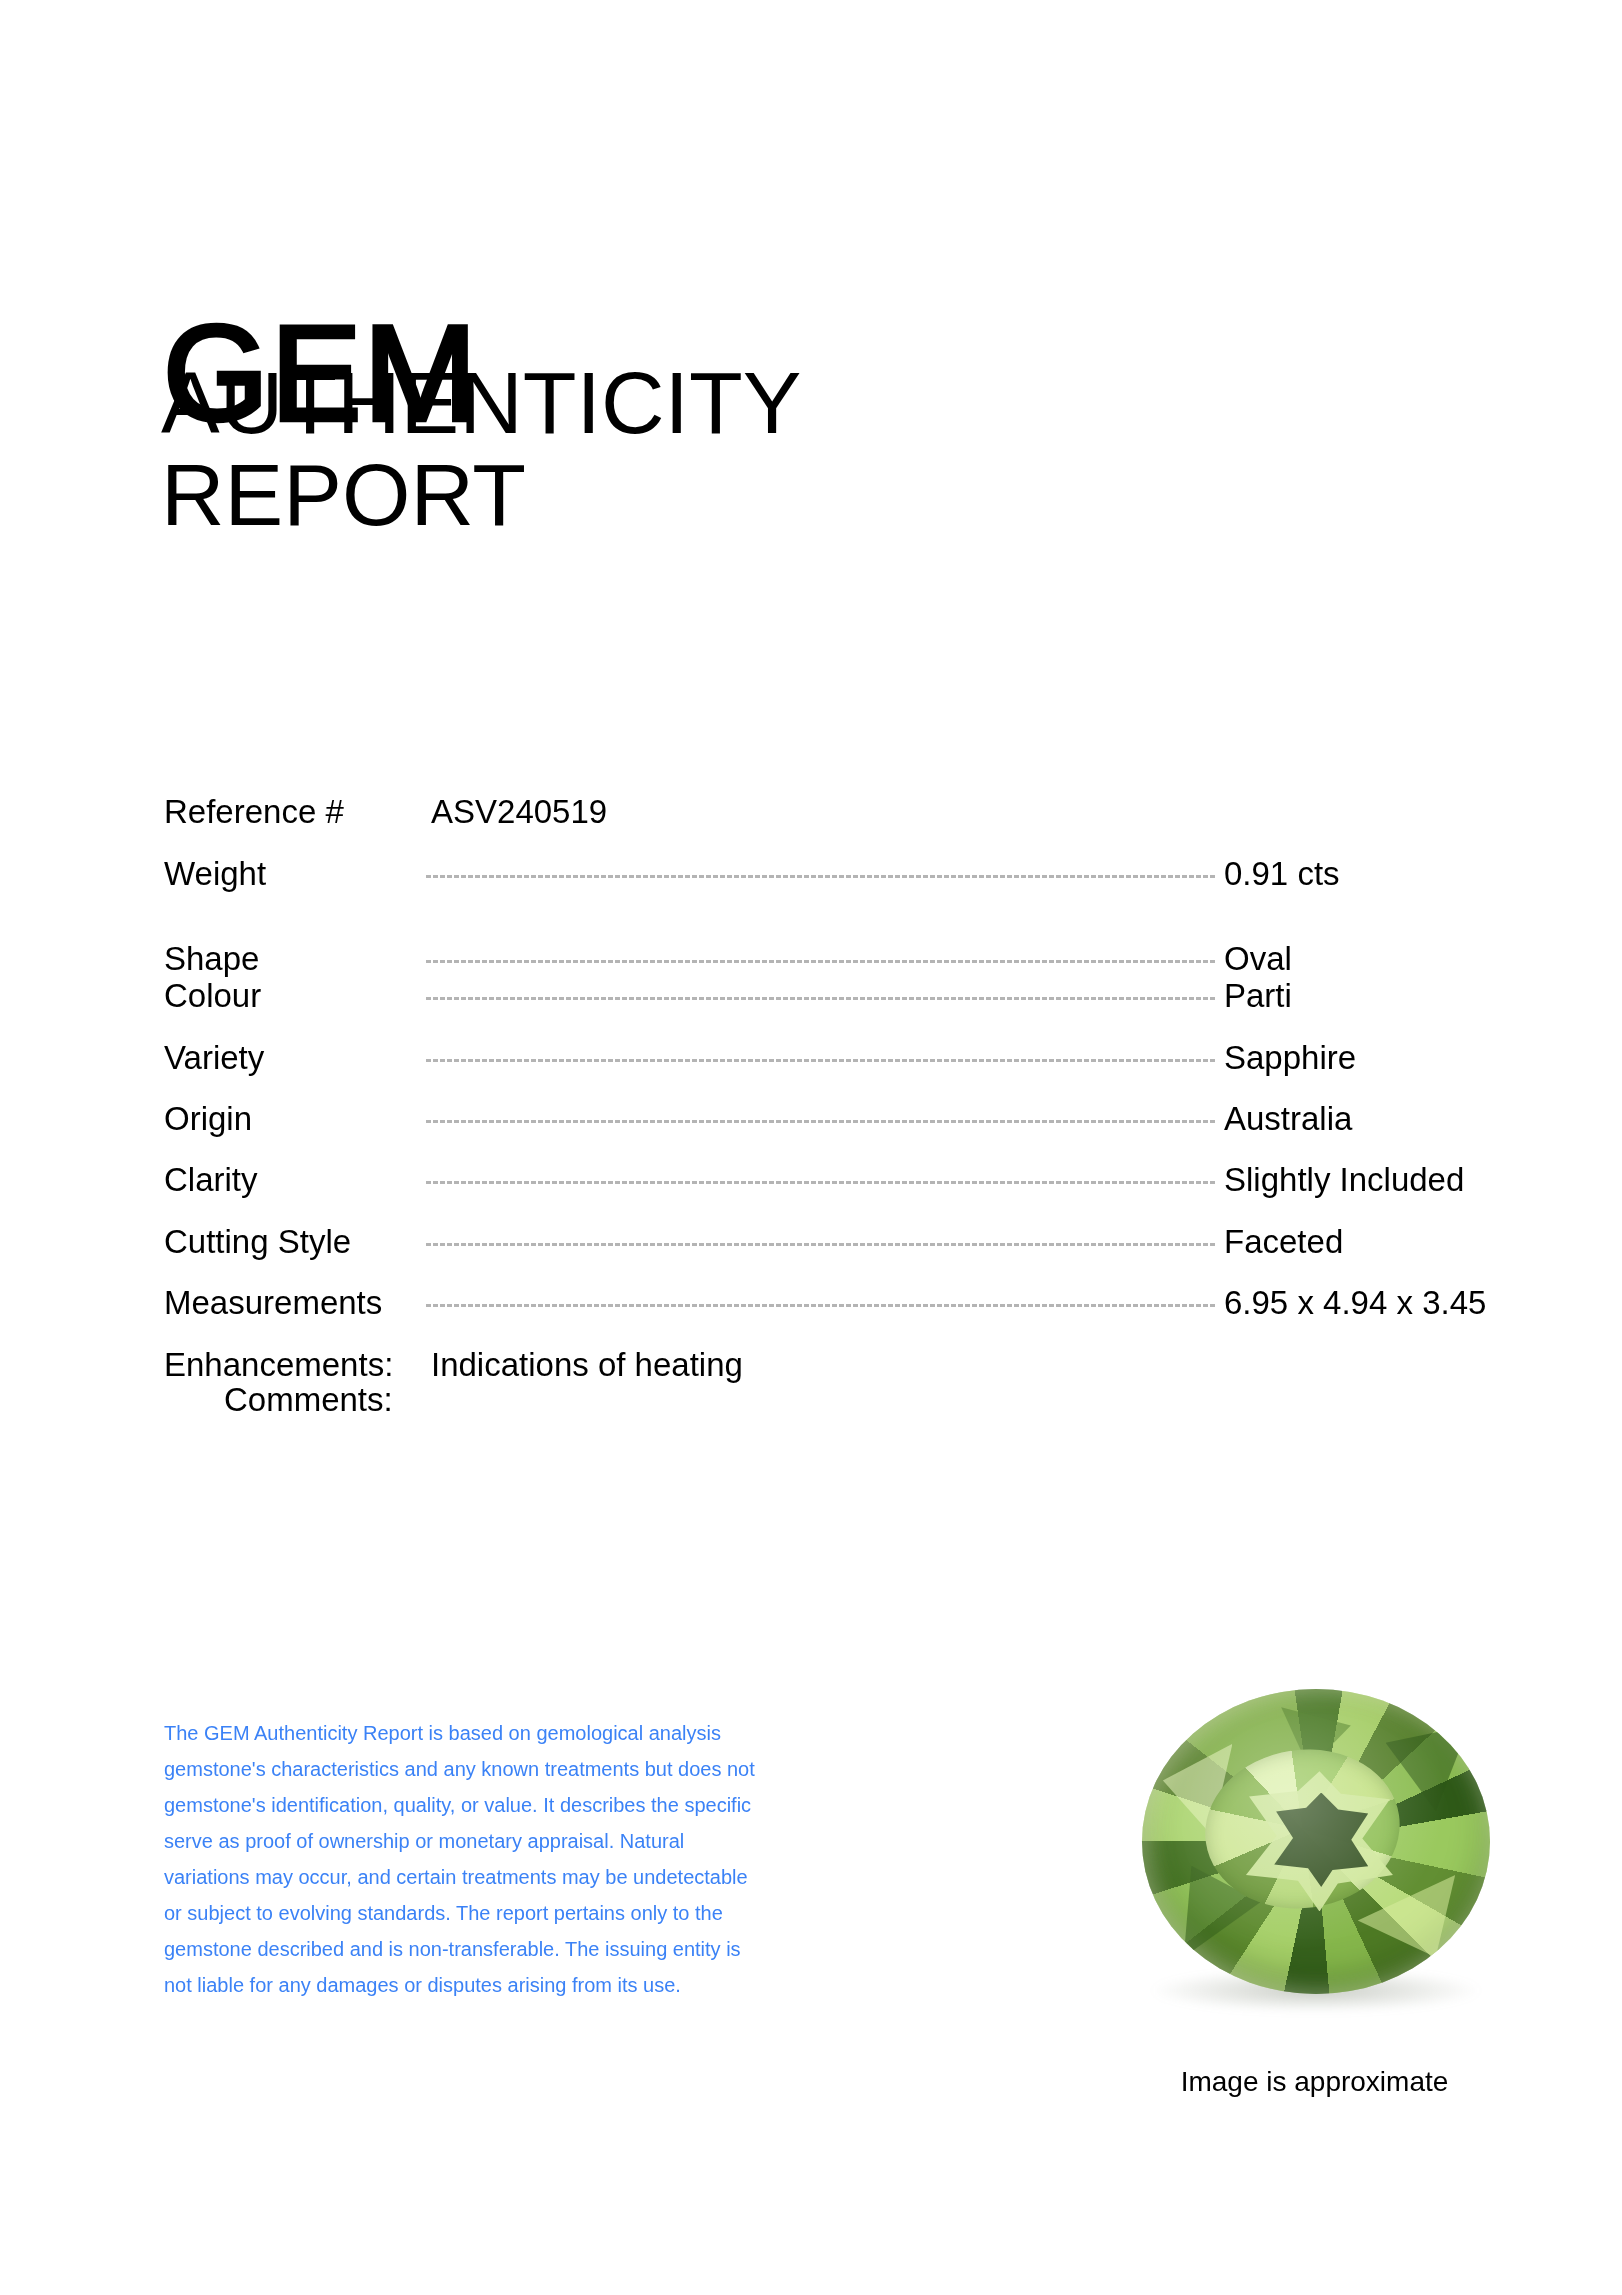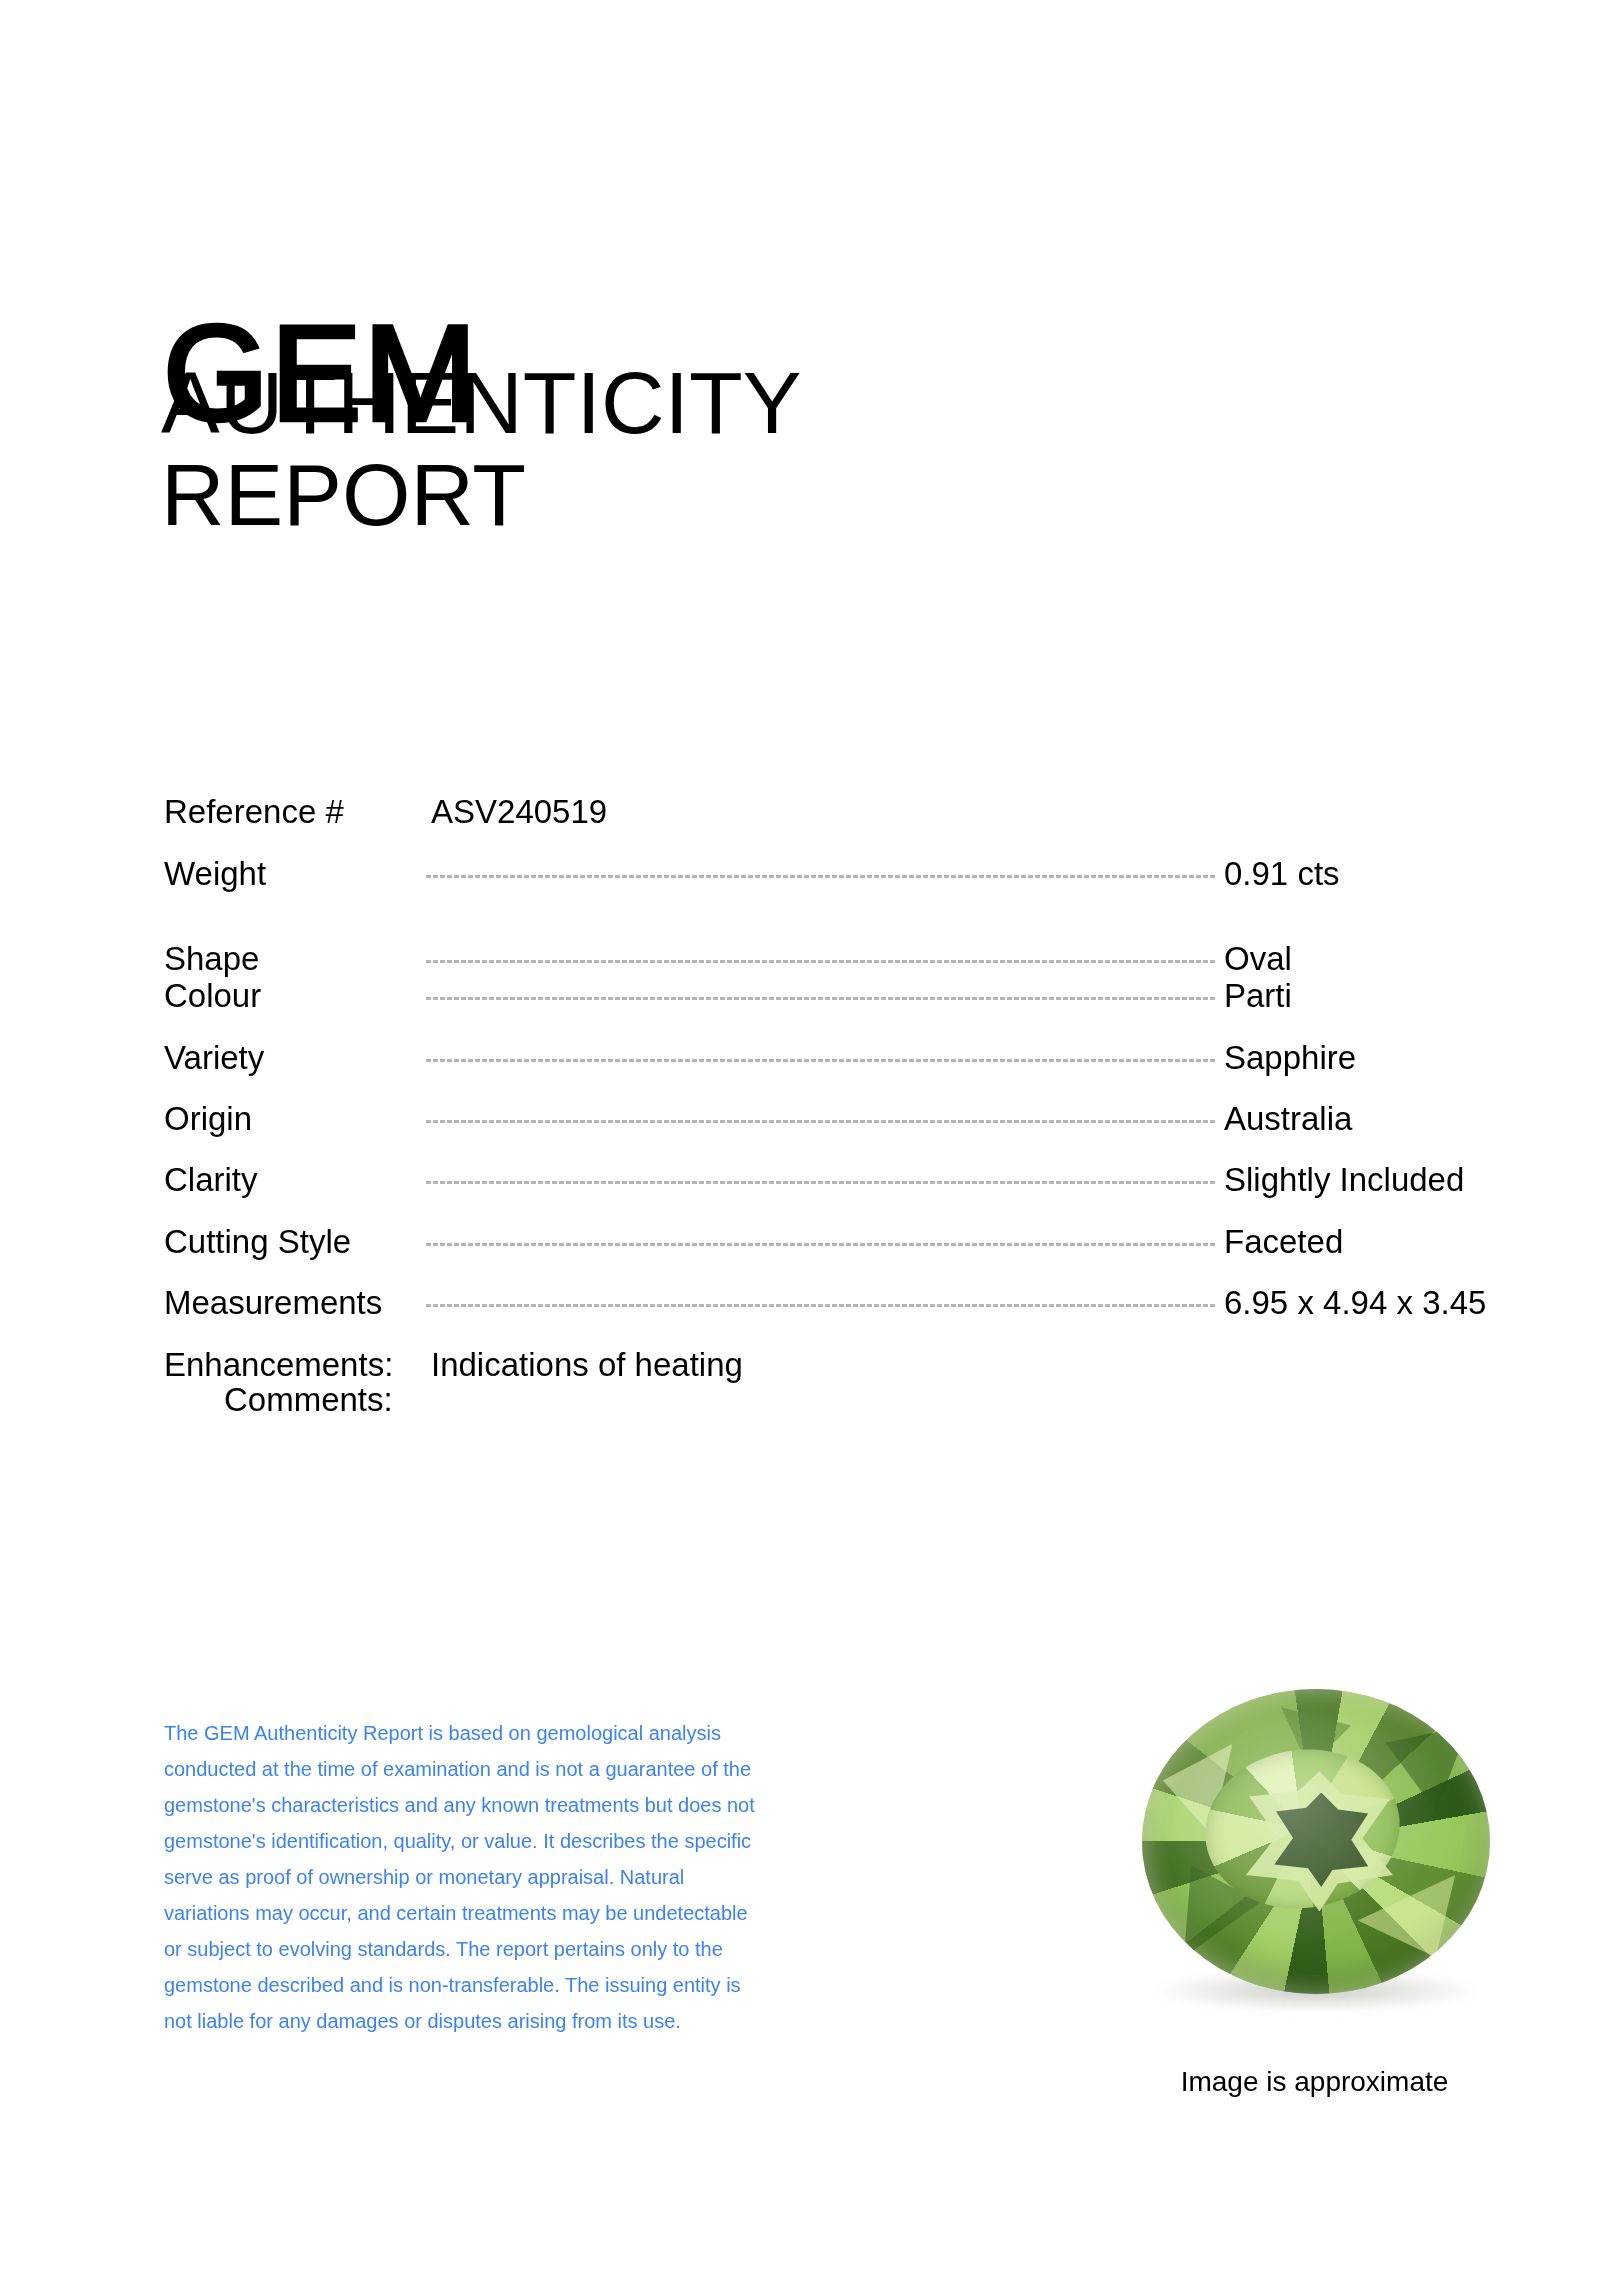--- a/index.html
+++ b/index.html
@@ -176,21 +176,20 @@
         <span class="field-label">Enhancements:</span>
         <span class="field-value inline">Indications of heating</span>
       </div>
       <div class="field-row" style="top: 1380px;">
         <span class="field-label indent">Comments:</span>
       </div>
     </section>
 
   <section class="disclaimer" id="disclaimer">
       <div class="line">The GEM Authenticity Report is based on gemological analysis</div>
-      <div class="line">conducted at the time of examination and is not a guarantee of the</div>
       <div class="line">gemstone's characteristics and any known treatments but does not</div>
       <div class="line">gemstone's identification, quality, or value. It describes the specific</div>
       <div class="line">serve as proof of ownership or monetary appraisal. Natural</div>
       <div class="line">variations may occur, and certain treatments may be undetectable</div>
       <div class="line">or subject to evolving standards. The report pertains only to the</div>
       <div class="line">gemstone described and is non-transferable. The issuing entity is</div>
       <div class="line">not liable for any damages or disputes arising from its use.</div>
     </section>
 
   <figure class="gem-figure">

